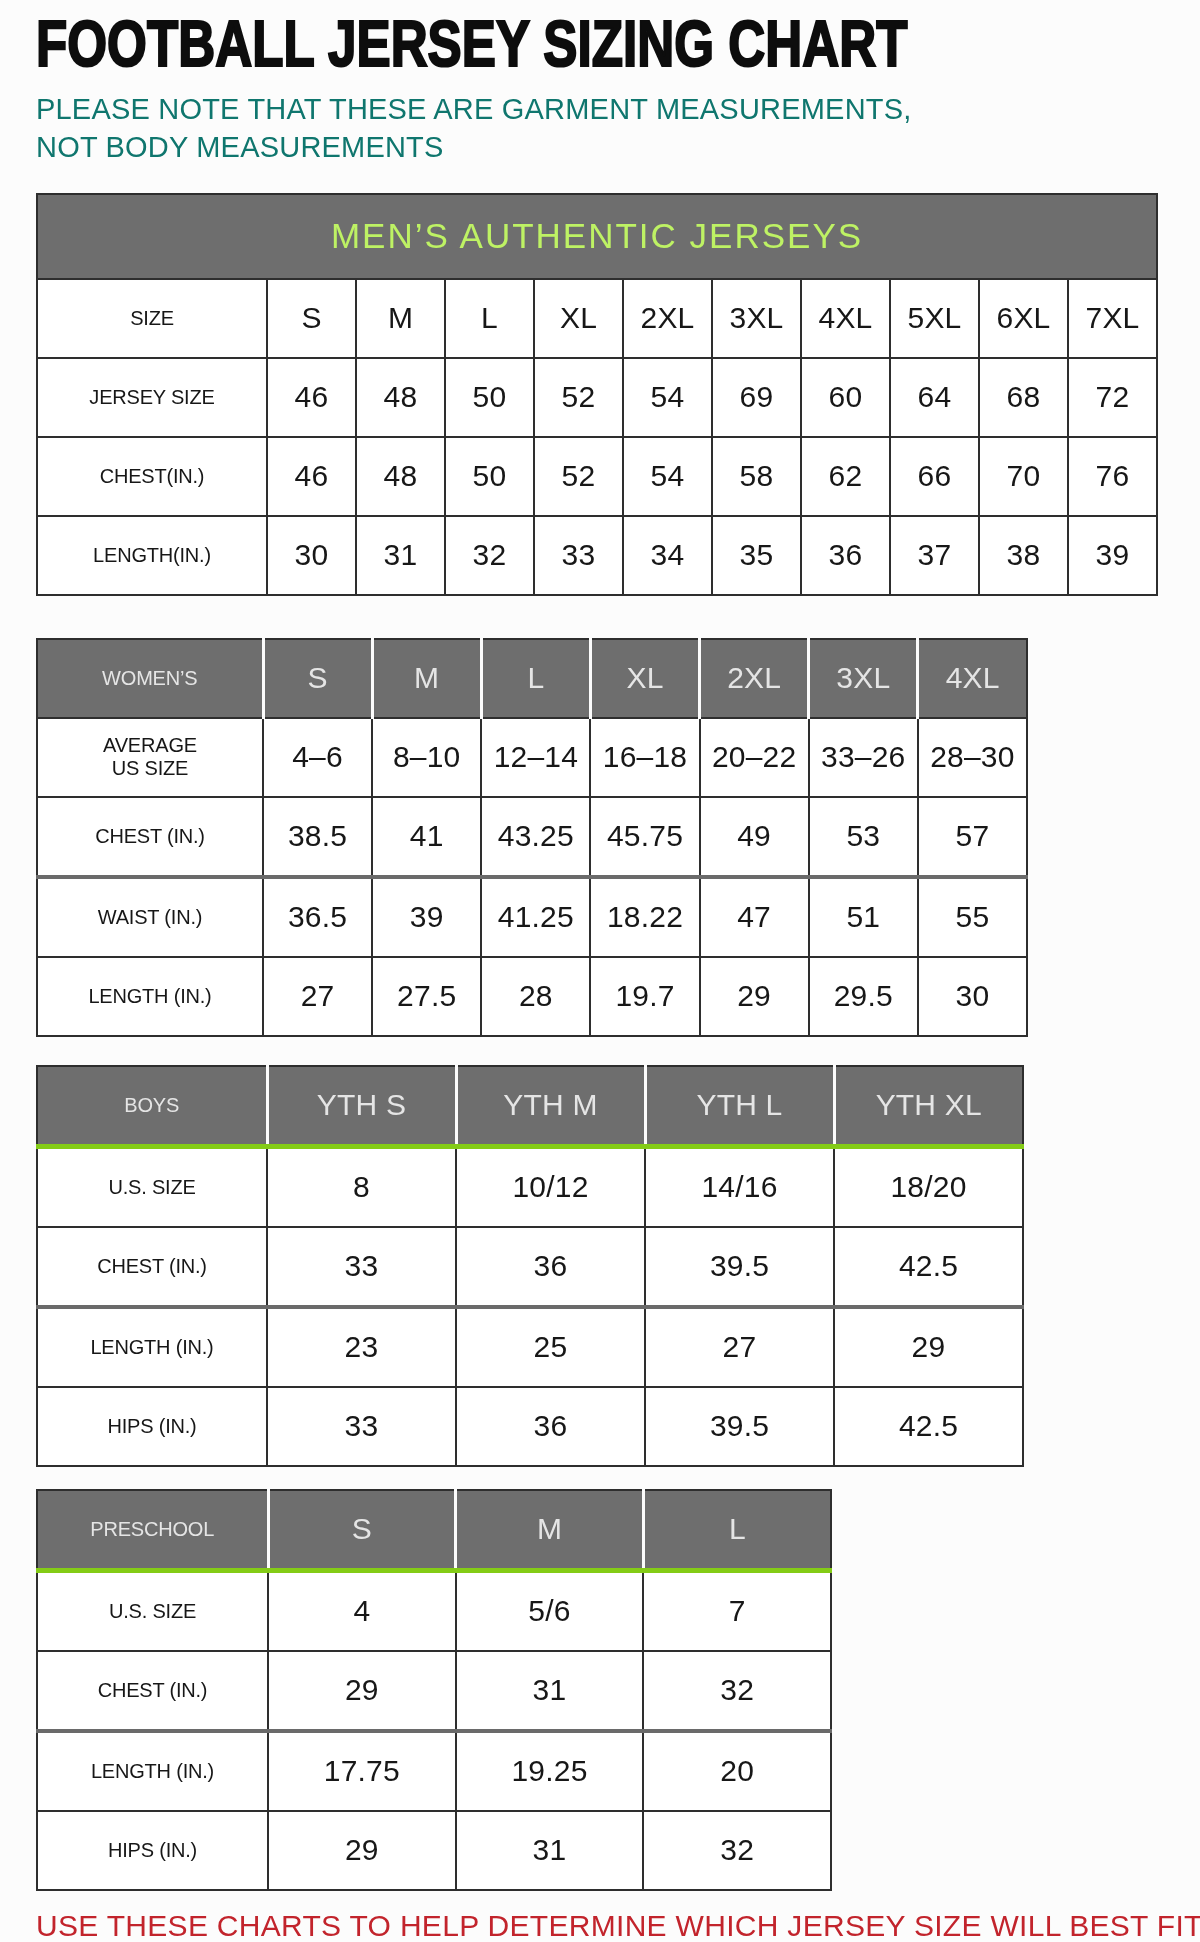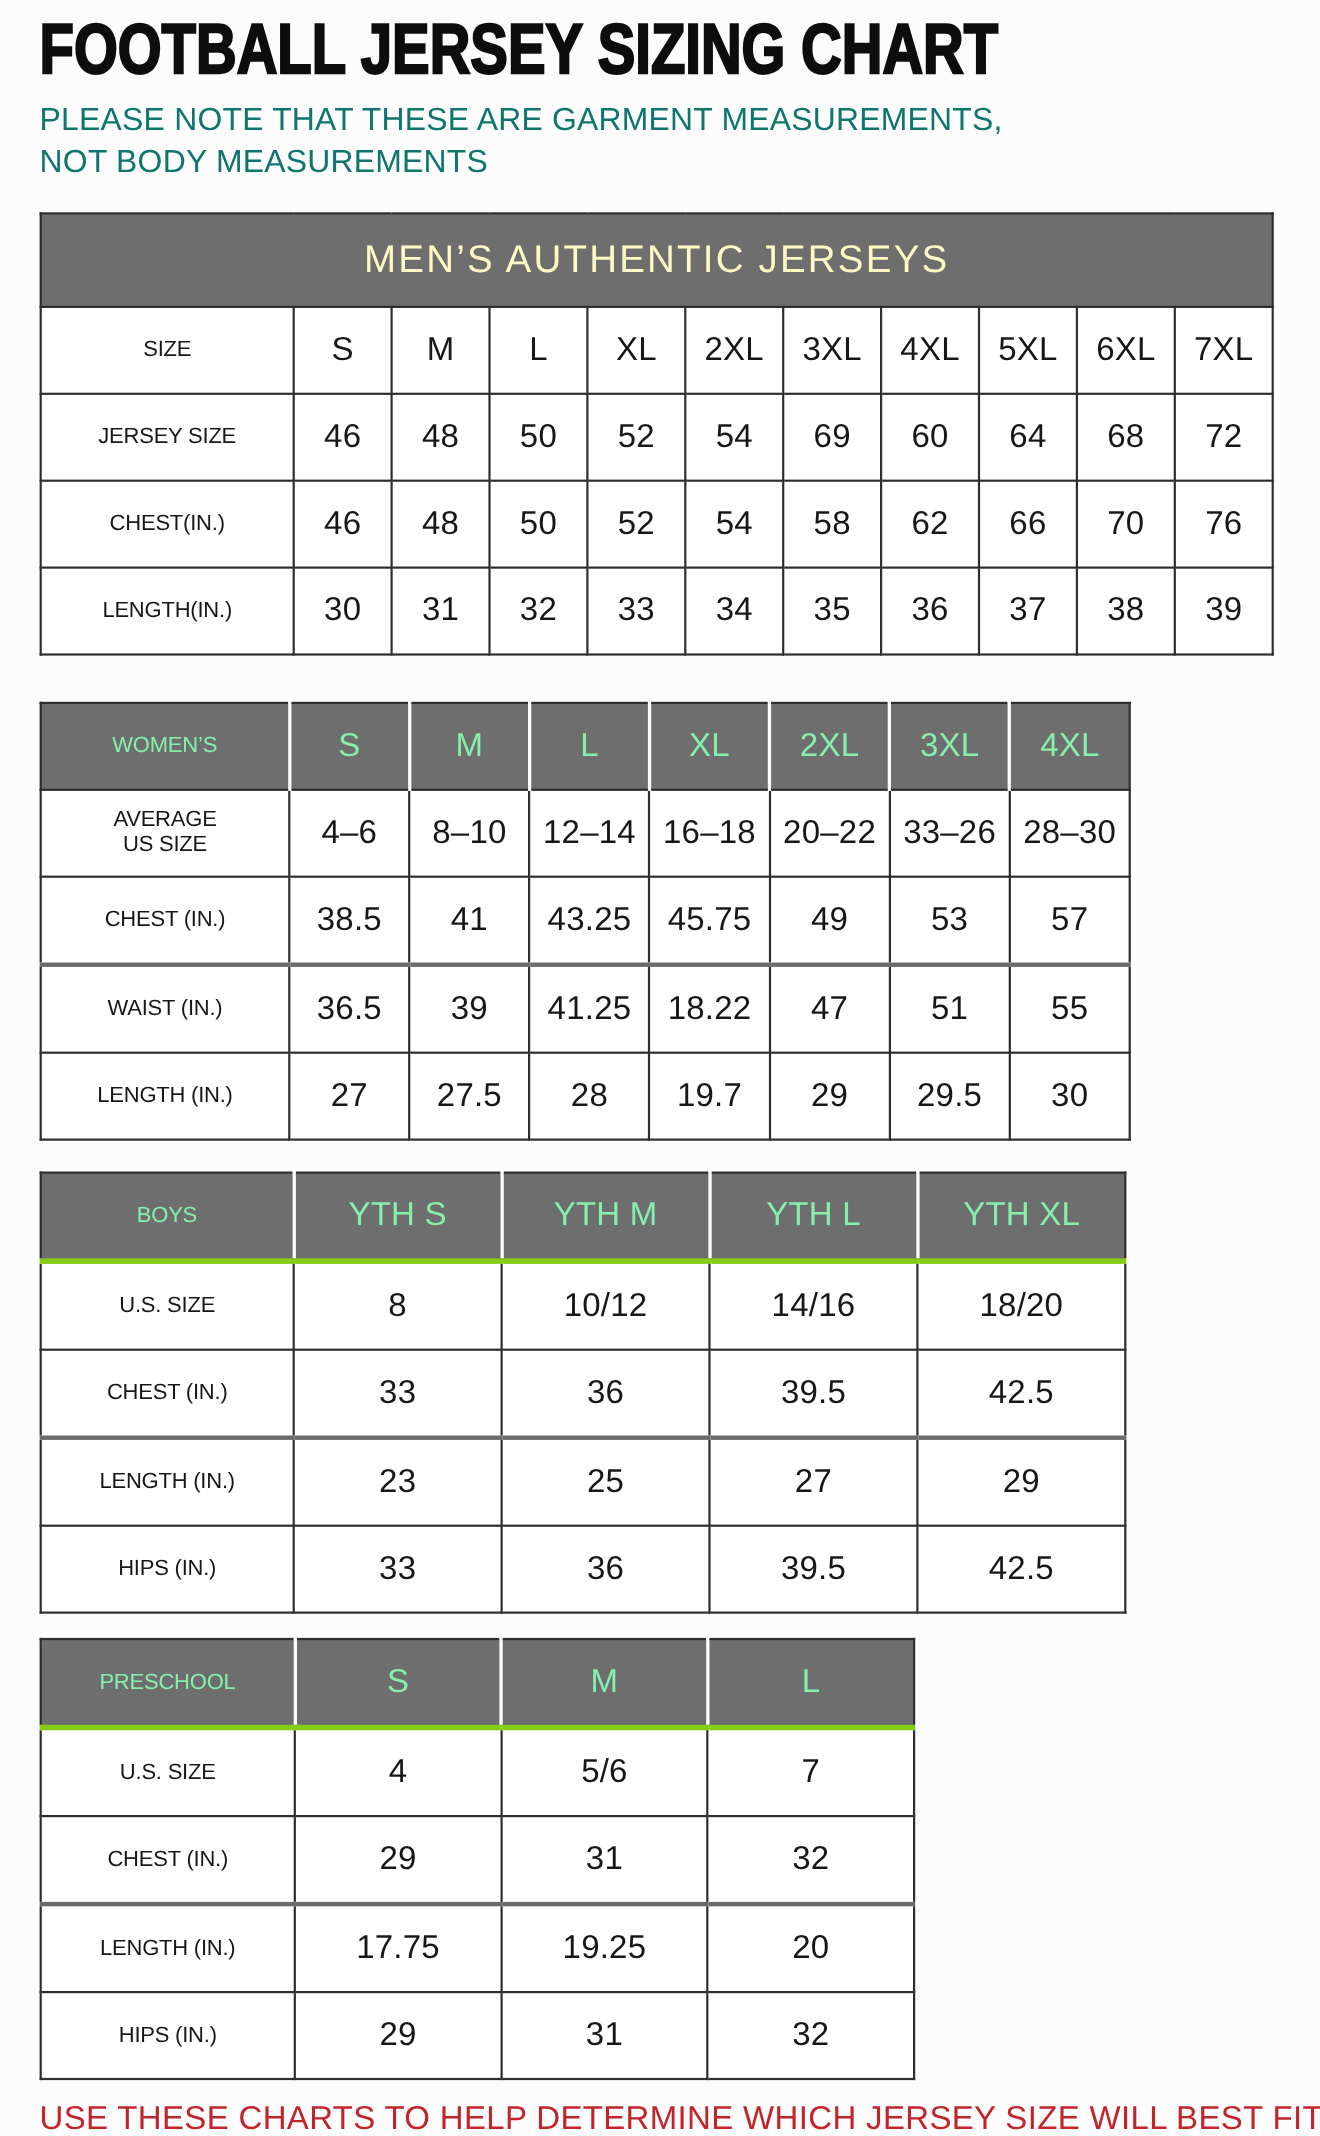--- a/index.html
+++ b/index.html
@@ -53,27 +53,27 @@
     letter-spacing: 0.2px;
   }
   th.label-cell {
     font-size: 20px;
     letter-spacing: -0.2px;
     white-space: pre-line;
     line-height: 1.15;
   }
   .gray-cell {
     background: #6e6e6e;
-    color: #86efac;
+    color: #e5e5e5;
     font-size: 30px;
   }
   .gray-cell + .gray-cell { border-left: 3px solid #fcfcfc; }
   .banner-cell {
     background: #6e6e6e;
-    color: #fef9c3;
+    color: #bef264;
     font-size: 35px;
     letter-spacing: 2px;
     height: 83px;
     border: 2px solid #2e2e2e;
   }
 
   #mens-table       { width: 1122px; margin-top: 26px; }
   #womens-table     { width: 992px;  margin-top: 42px; }
   #boys-table       { width: 988px;  margin-top: 28px; }
   #preschool-table  { width: 796px;  margin-top: 22px; padding-left: 24px; }

